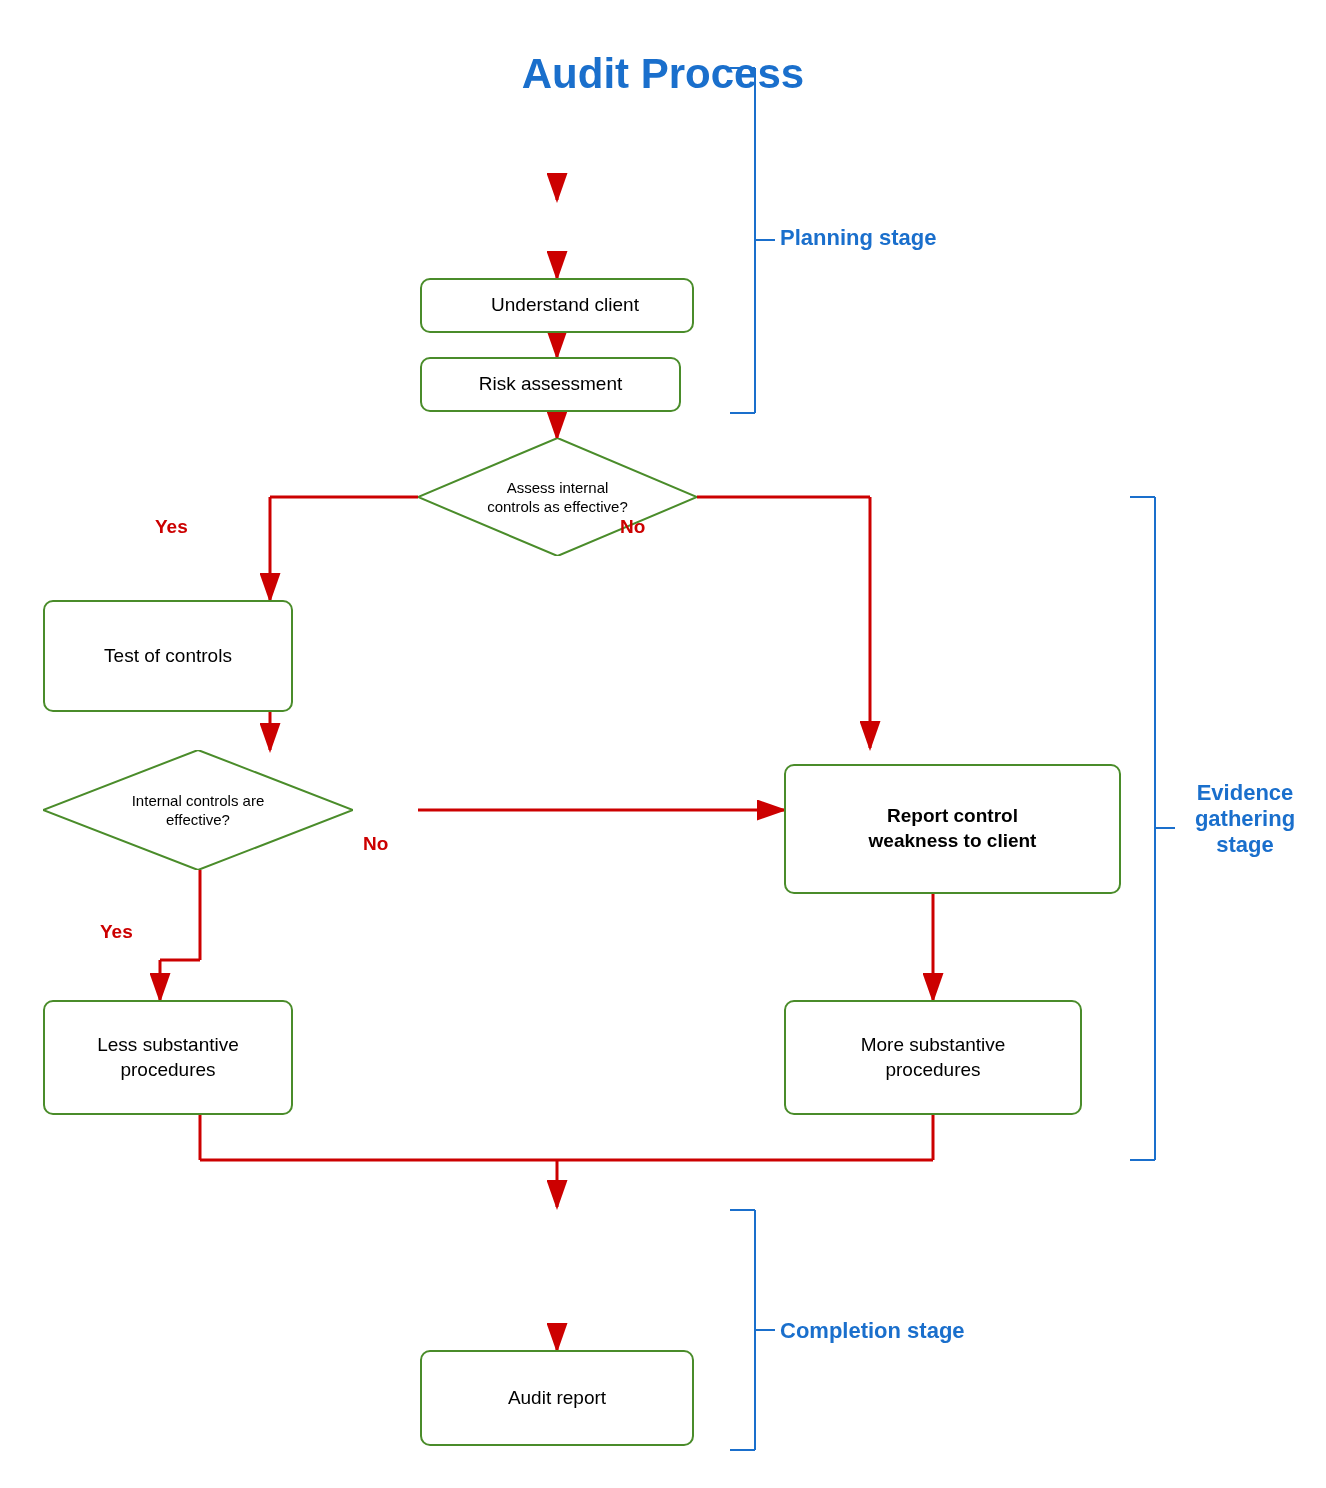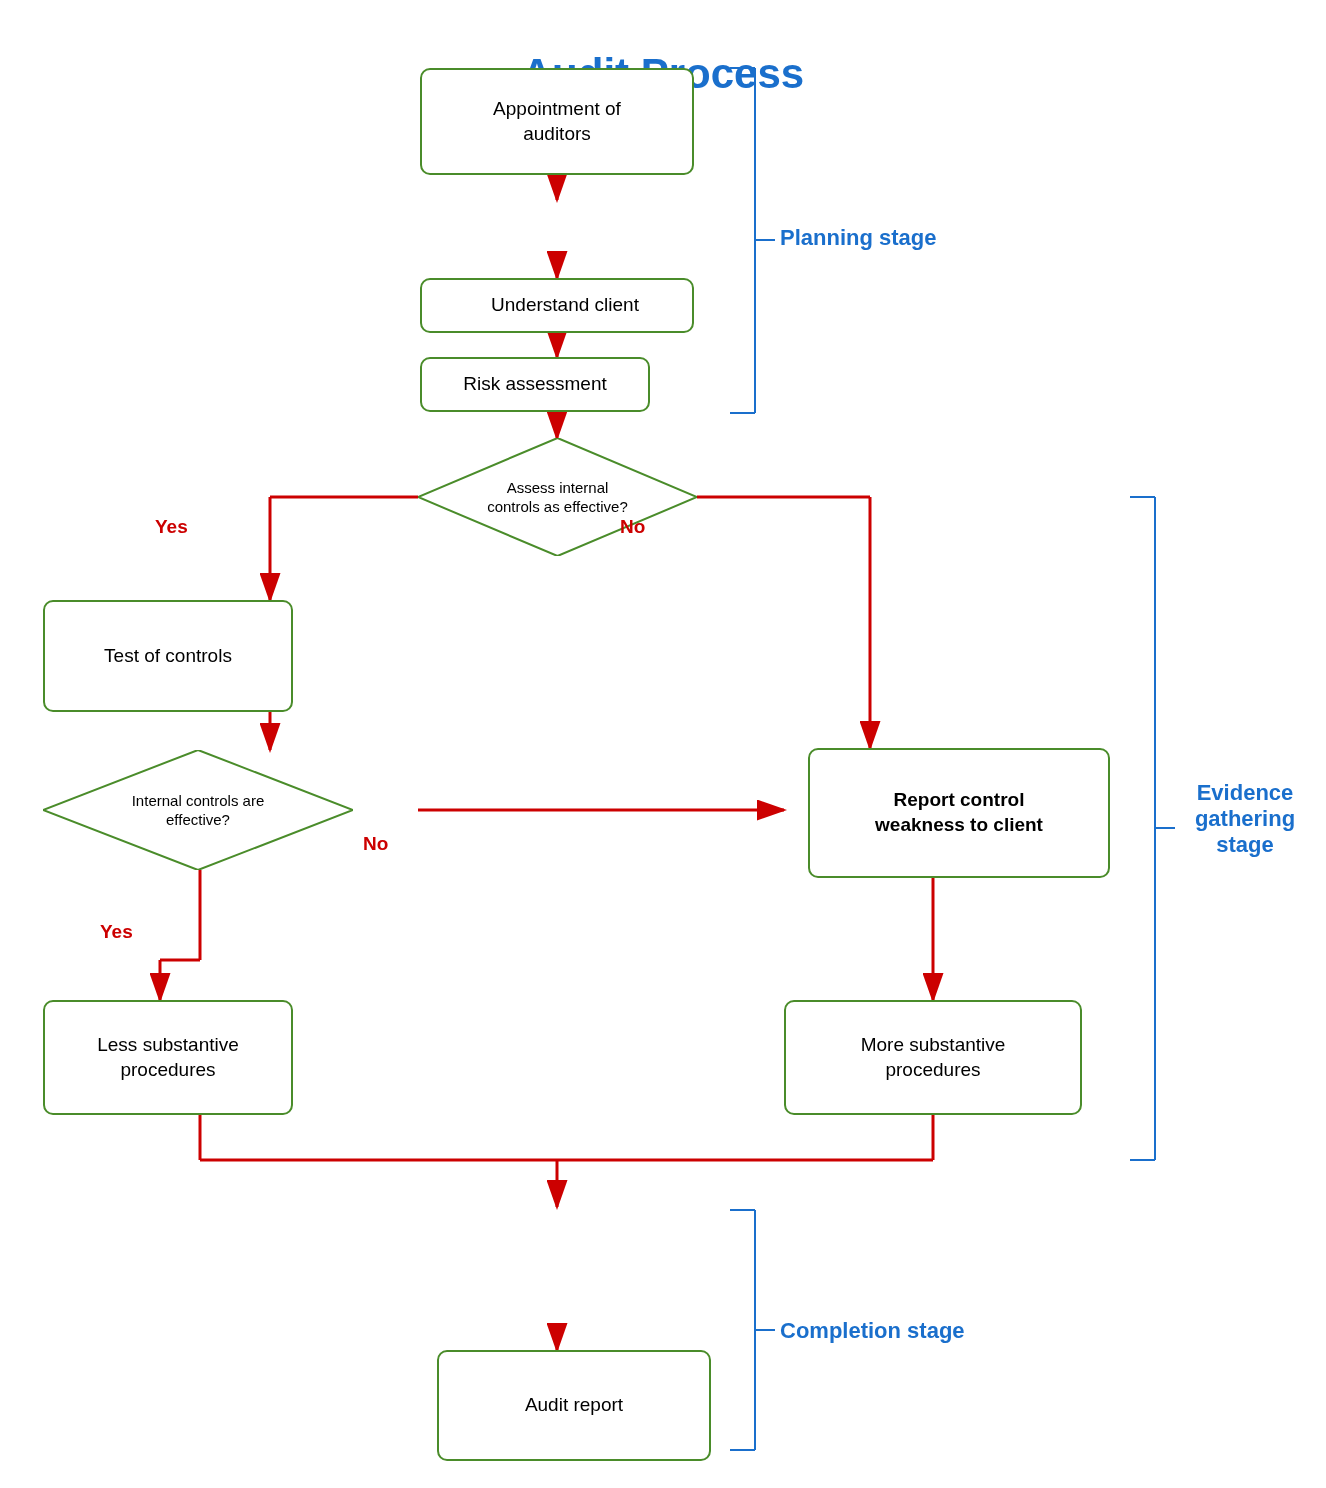--- a/index.html
+++ b/index.html
@@ -149,31 +149,27 @@
     <line x1="1155" y1="497" x2="1155" y2="1160" stroke="#1a6fcc" stroke-width="2"></line>
     <line x1="1130" y1="1160" x2="1155" y2="1160" stroke="#1a6fcc" stroke-width="2"></line>
     <line x1="1155" y1="828" x2="1175" y2="828" stroke="#1a6fcc" stroke-width="2"></line>
 
     <line x1="730" y1="1210" x2="755" y2="1210" stroke="#1a6fcc" stroke-width="2"></line>
     <line x1="755" y1="1210" x2="755" y2="1450" stroke="#1a6fcc" stroke-width="2"></line>
     <line x1="730" y1="1450" x2="755" y2="1450" stroke="#1a6fcc" stroke-width="2"></line>
     <line x1="755" y1="1330" x2="775" y2="1330" stroke="#1a6fcc" stroke-width="2"></line>
   </svg>
 
-  <div class="box" style="left:420px; top:68px; width:274px; height:107px;">
-    <span style="white-space:pre-line;">Appointment of
-auditors</span>
-  </div>
 
 
   <div class="box" style="left:420px; top:278px; width:274px; height:55px;padding-left:16px;">
     <span>Understand client</span>
   </div>
 
-  <div class="box" style="left:420px; top:357px; width:230px; height:55px;">
+  <div class="box" style="left:420px; top:357px; width:261px; height:55px;">
     <span>Risk assessment</span>
   </div>
 
   <div class="diamond-wrapper" style="left:418px; top:438px; width:279px; height:118px;">
     <svg class="diamond-shape" viewBox="0 0 279 118">
       <polygon points="139.5,0 279,59 139.5,118 0,59" fill="white" stroke="#4a8c2a" stroke-width="2"></polygon>
     </svg>
     <div class="diamond-inner">
       <span style="white-space:pre-line; font-size:15px;">Assess internal
 controls as effective?</span>
@@ -187,37 +183,37 @@
   <div class="diamond-wrapper" style="left:43px; top:750px; width:310px; height:120px;">
     <svg class="diamond-shape" viewBox="0 0 310 120">
       <polygon points="155,0 310,60 155,120 0,60" fill="white" stroke="#4a8c2a" stroke-width="2"></polygon>
     </svg>
     <div class="diamond-inner">
       <span style="white-space:pre-line; font-size:15px;">Internal controls are
 effective?</span>
     </div>
   </div>
 
-  <div class="box" style="left:784px; top:748px; width:302px; height:130px;margin-left:24px;">
+  <div class="box" style="left:784px; top:764px; width:337px; height:130px;">
     <span style="white-space:pre-line; font-weight:bold;">Report control
 weakness to client</span>
   </div>
 
   <div class="box" style="left:43px; top:1000px; width:250px; height:115px;">
     <span style="white-space:pre-line;">Less substantive
 procedures</span>
   </div>
 
   <div class="box" style="left:784px; top:1000px; width:298px; height:115px;">
     <span style="white-space:pre-line;">More substantive
 procedures</span>
   </div>
 
 
-  <div class="box" style="left:420px; top:1350px; width:274px; height:111px;margin-left:17px;">
+  <div class="box" style="left:420px; top:1350px; width:274px; height:96px;">
     <span>Audit report</span>
   </div>
 
   <div class="stage-label" style="left:780px; top:225px;">
     <span>Planning stage</span>
   </div>
 
   <div class="stage-label" style="left:1175px; top:780px; width:140px;">
     <span>Evidence<br>gathering<br>stage</span>
   </div>

